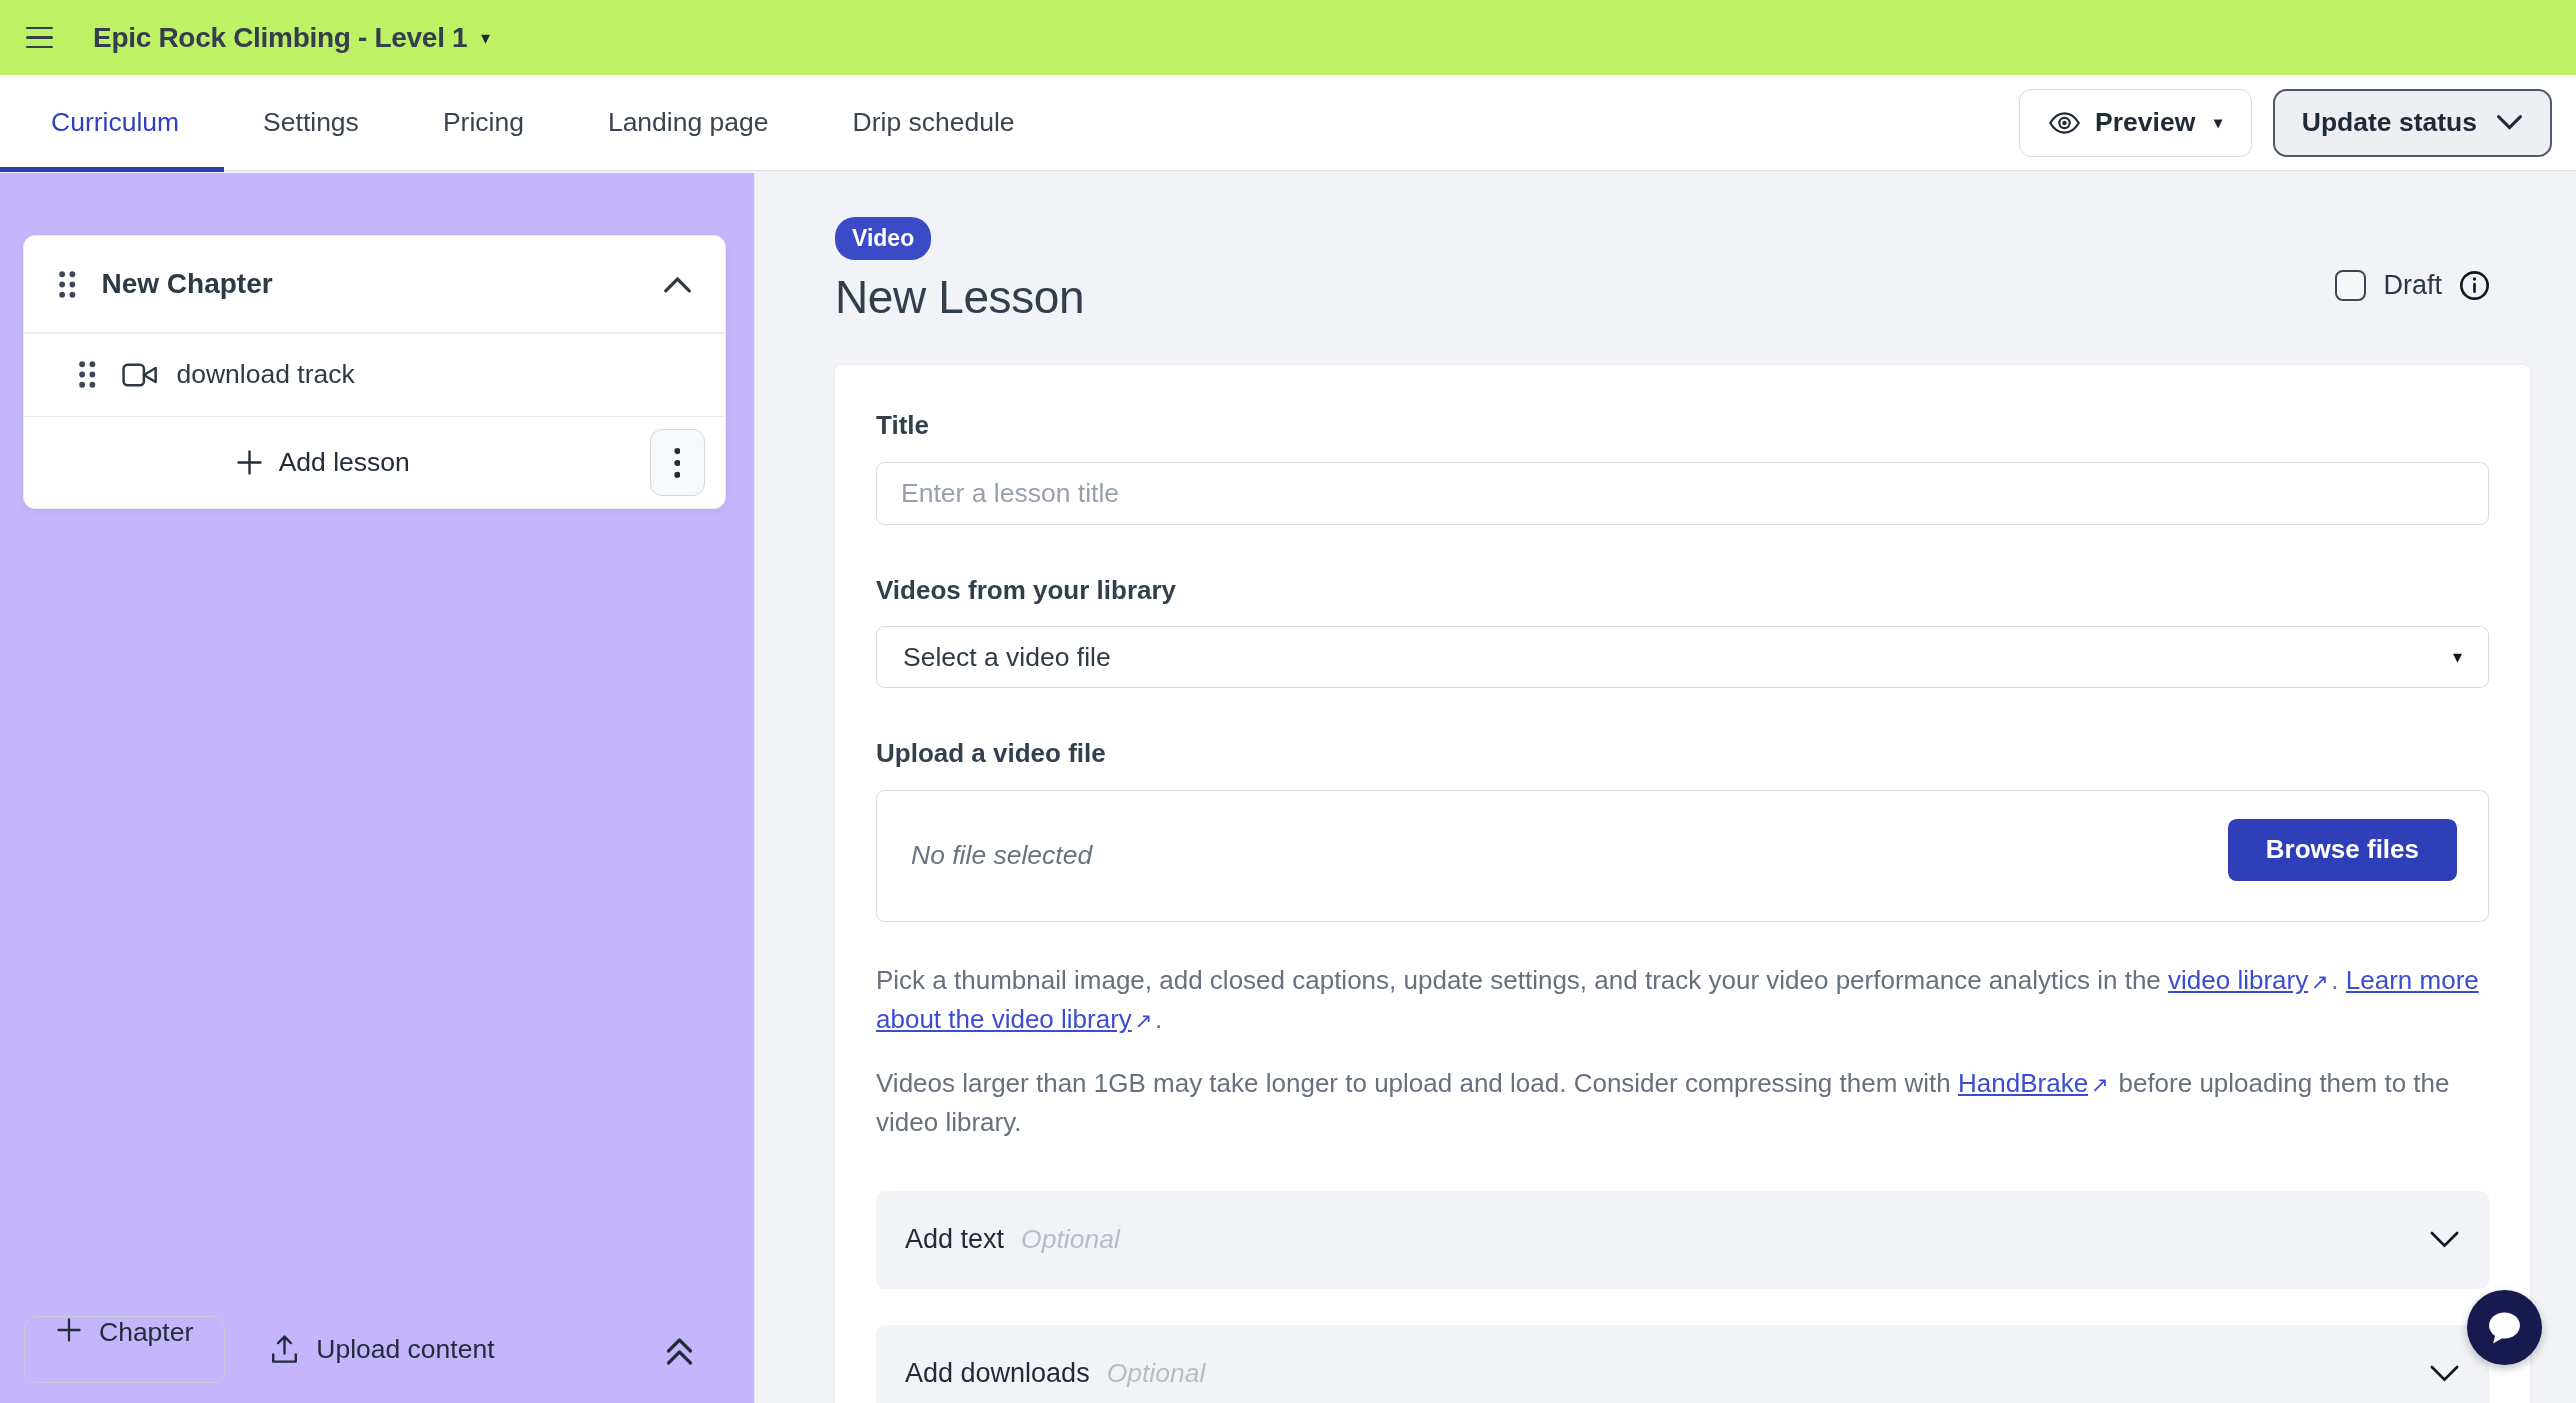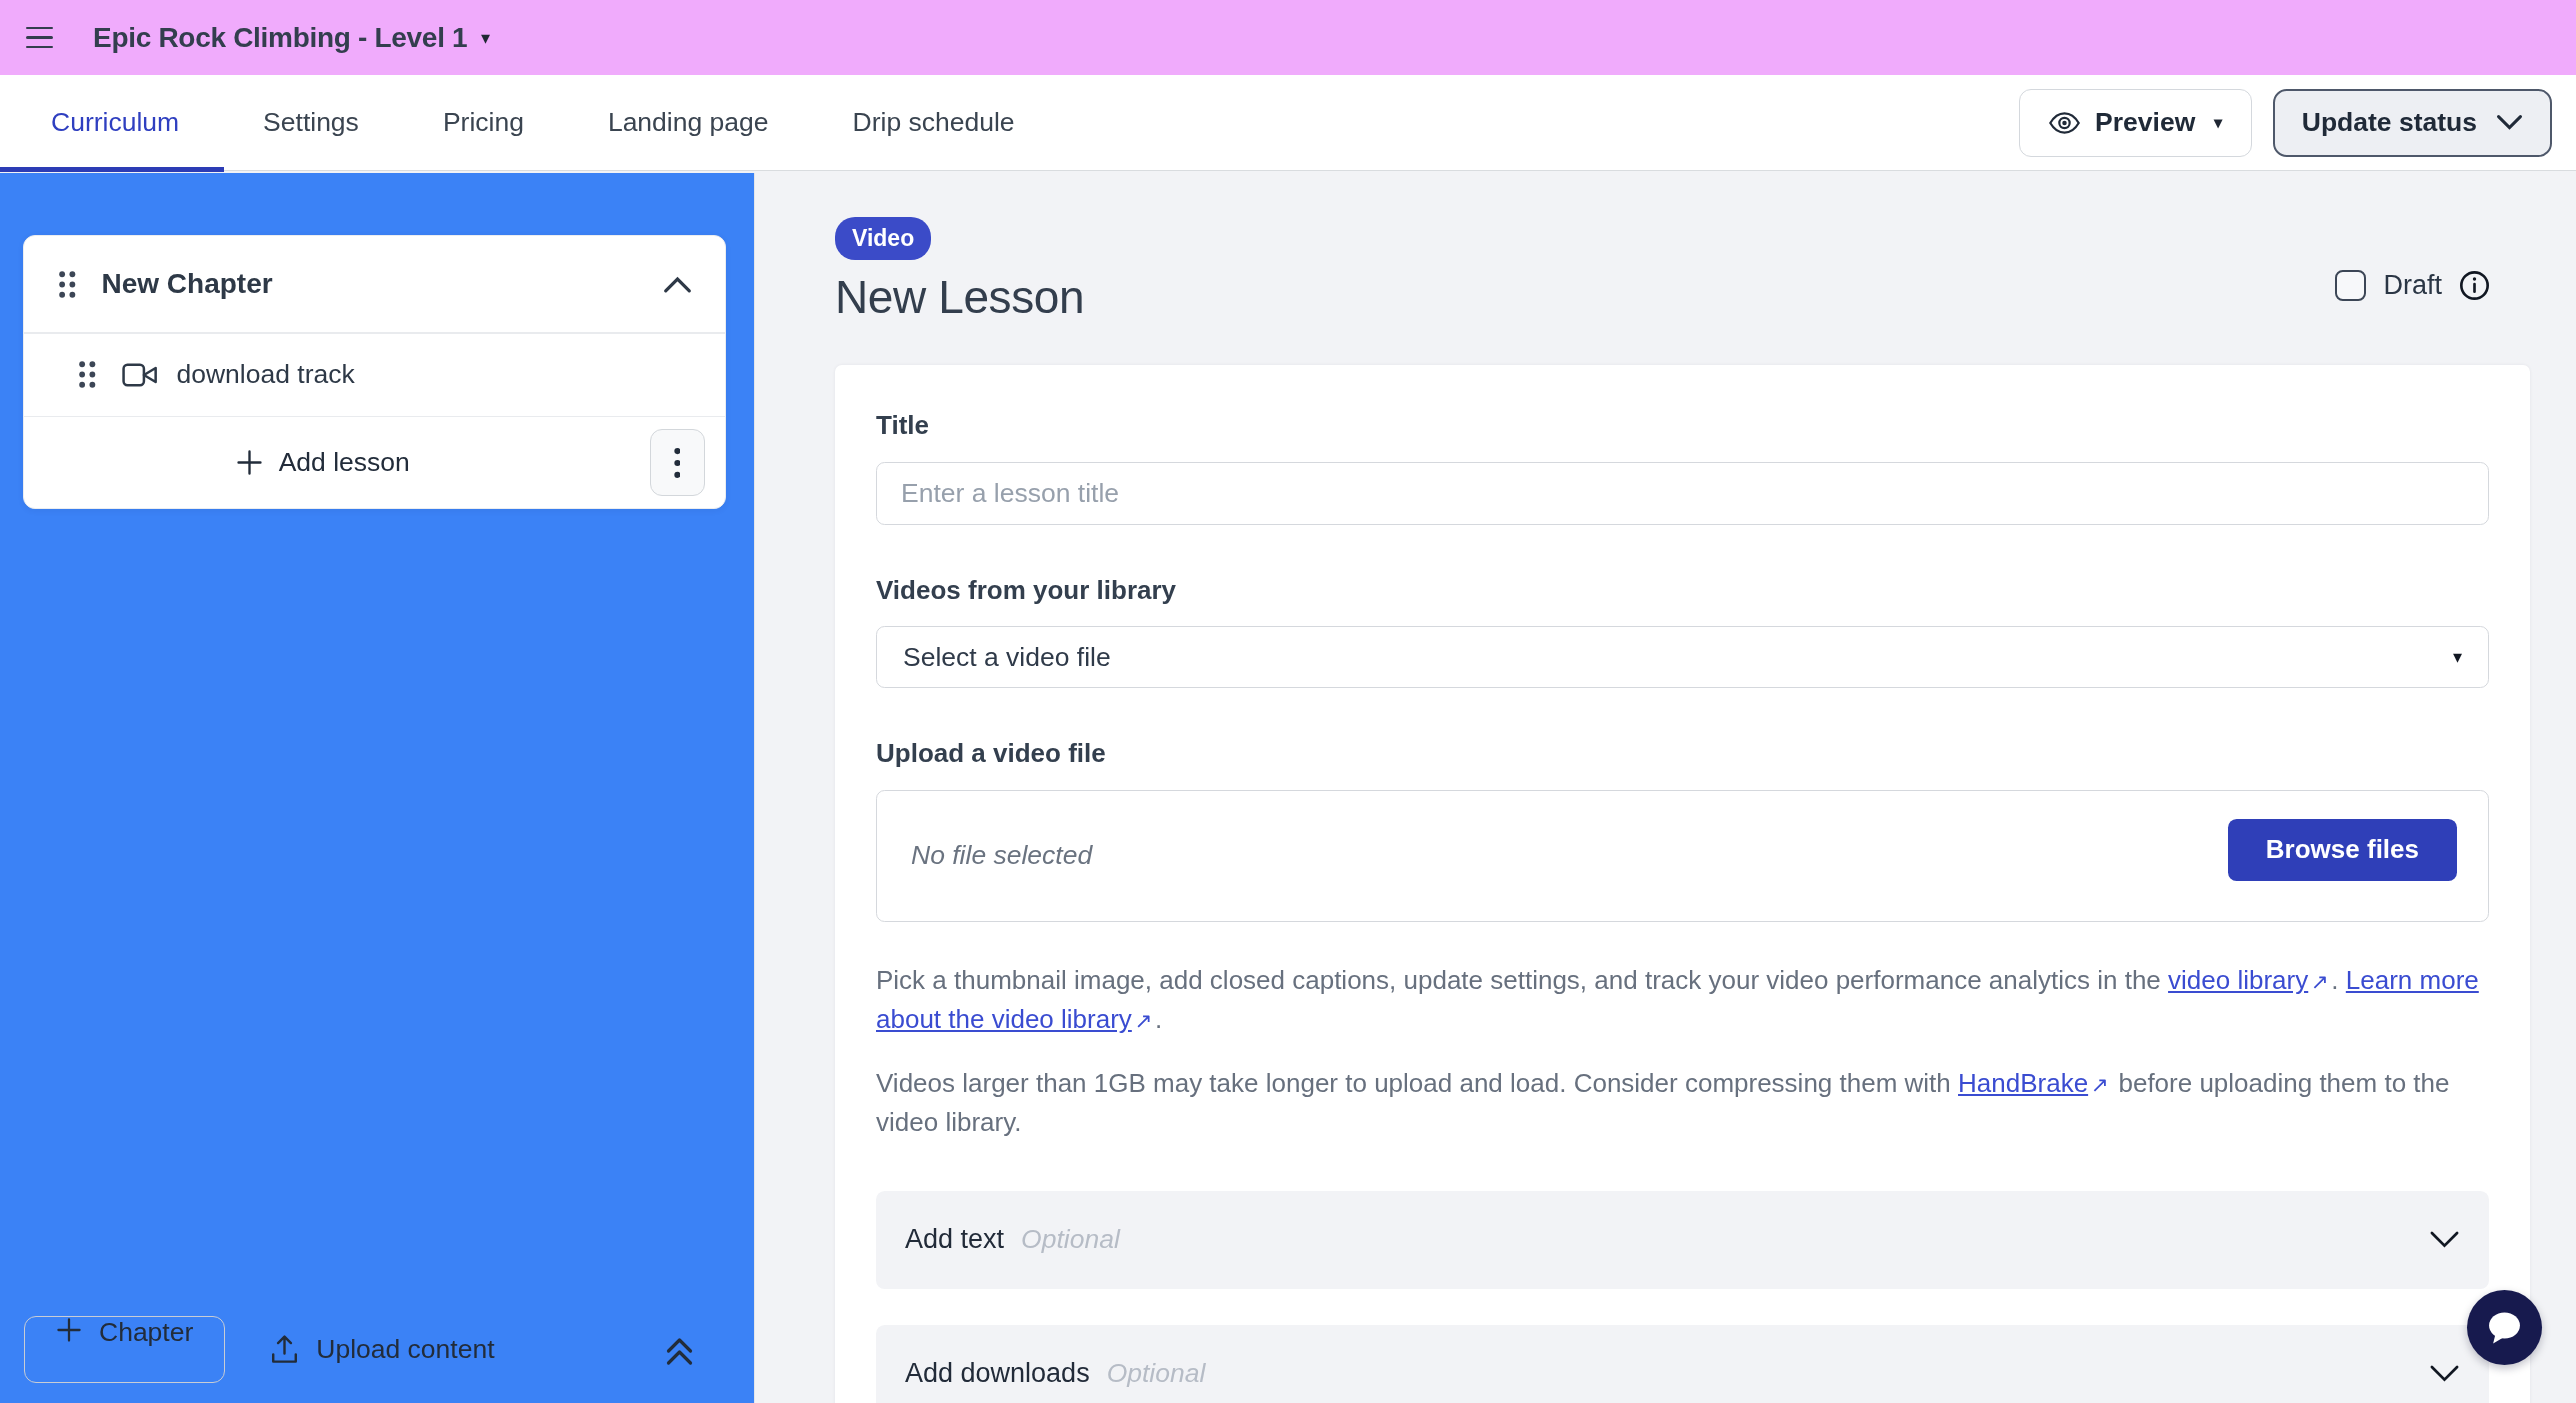--- a/index.html
+++ b/index.html
@@ -1,21 +1,21 @@
 <!DOCTYPE html>
 <html style="--accent: #2f3fc0; --accent-dark: #2c3cb5; --badge: #3b4bc8; --link: #3a4cd1; --chat: #171a4e;font-size:13.7px"><head>
 <meta charset="utf-8">
 <style>
   * { margin:0; padding:0; box-sizing:border-box; }
   html,body { width:2576px; height:1404px; }
   body { font-family:"Liberation Sans", sans-serif; color:#2e3947; }
   #app { position:relative; width:2576px; height:1404px; overflow:hidden; background:#f2f3f6; }
 
   
-  .topbar { position:absolute; left:0; top:0; width:2576px; height:75px; background:#f0abfc;
+  .topbar { position:absolute; left:0; top:0; width:2576px; height:75px; background:#bef264;
             display:flex; align-items:center; padding-left:26px; }
   .hamburger { width:33px; height:29px; display:flex; flex-direction:column; justify-content:center; gap:6.8px; cursor:pointer; }
   .hamburger span { display:block; width:27px; height:2.6px; background:#333e4e; border-radius:1.7px; }
   .course-title { margin-left:34px; font-size:28px; font-weight:700; color:#333e4e; letter-spacing:-0.3px; }
   .title-caret { margin-left:13.7px; font-size:18px; color:#1f2733; }
 
   
   .tabbar { position:absolute; left:0; top:75px; width:2576px; height:96px; background:#ffffff;
             border-bottom:1.7px solid #d9dcdf; display:flex; align-items:center; }
   .tabs { display:flex; align-items:center; gap:84px; padding-left:51px; }
@@ -26,21 +26,21 @@
   .btn-preview { height:68px; display:flex; align-items:center; gap:15.4px; padding:0 29px;
                  background:#ffffff; border:1.7px solid #d4d8dd; border-radius:12px; font-size:26.5px;
                  font-weight:700; color:#202a38; cursor:pointer; }
   .btn-preview .caret { font-size:16.3px; margin-left:3.4px; color:#1f2733; }
   .btn-update { height:68px; display:flex; align-items:center; gap:19px; padding:0 27px;
                 background:#edeff3; border:2.6px solid #4e586a; border-radius:13.7px; font-size:26.5px;
                 font-weight:700; color:#202a38; cursor:pointer; }
 
   
   .content { position:absolute; left:0; top:173px; width:2576px; height:1231px; display:flex; }
-  .sidebar { position:relative; width:755px; height:100%; background:#3b82f6; border-right:1.7px solid #e3e5e9; }
+  .sidebar { position:relative; width:755px; height:100%; background:#c4b5fd; border-right:1.7px solid #e3e5e9; }
   .main { position:relative; flex:1; height:100%; background:#f2f3f6; padding:0 47px 0 80px; overflow:hidden; }
 
   
   .chapter-card { position:absolute; left:23px; top:62px; width:703px; background:#ffffff;
                   border:0.9px solid #ebedf0; border-radius:12px; box-shadow:0 1.7px 6.8px rgba(25,35,55,.06); }
   .chapter-head { height:96px; display:flex; align-items:center; padding:0 33px; cursor:pointer; }
   .chapter-title { margin-left:24px; font-size:28px; font-weight:700; color:#2e3947; }
   .chapter-head .chev { margin-left:auto; }
   .row-divider { height:1.7px; background:#e9ebee; }
   .lesson-row { height:82px; display:flex; align-items:center; padding:0 33px 0 53px; cursor:pointer; }

